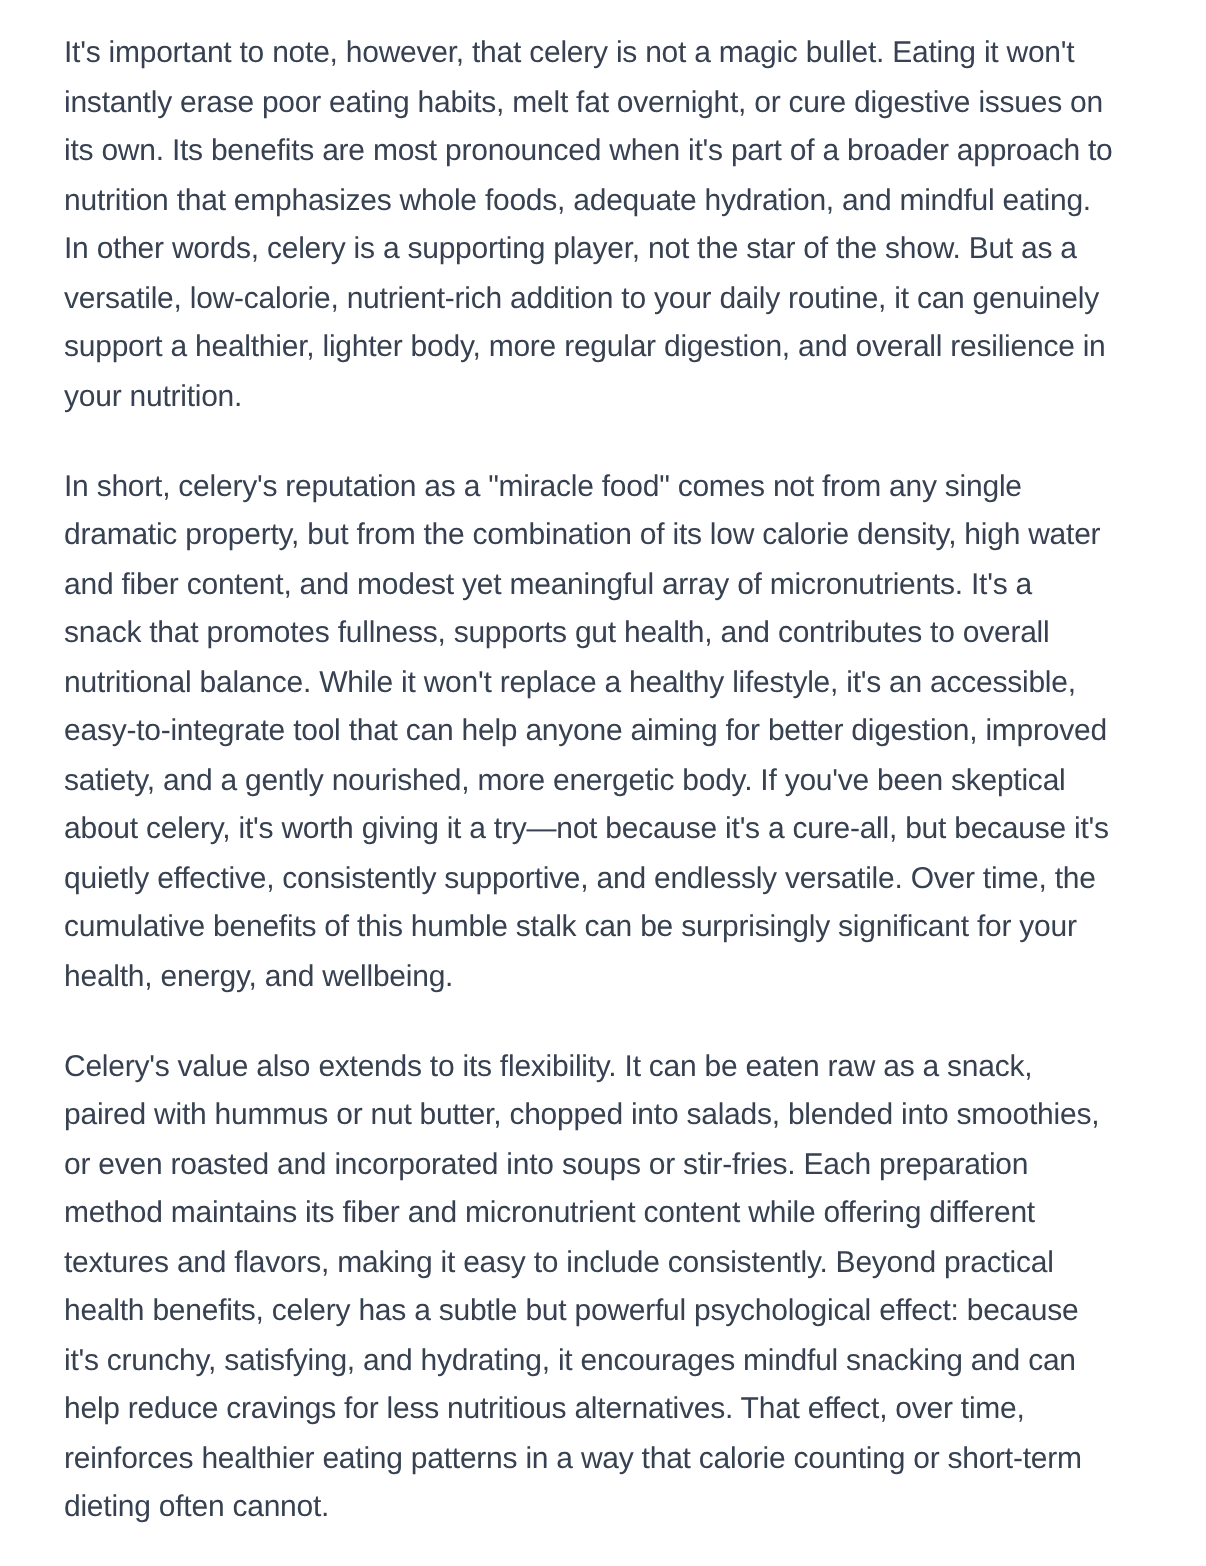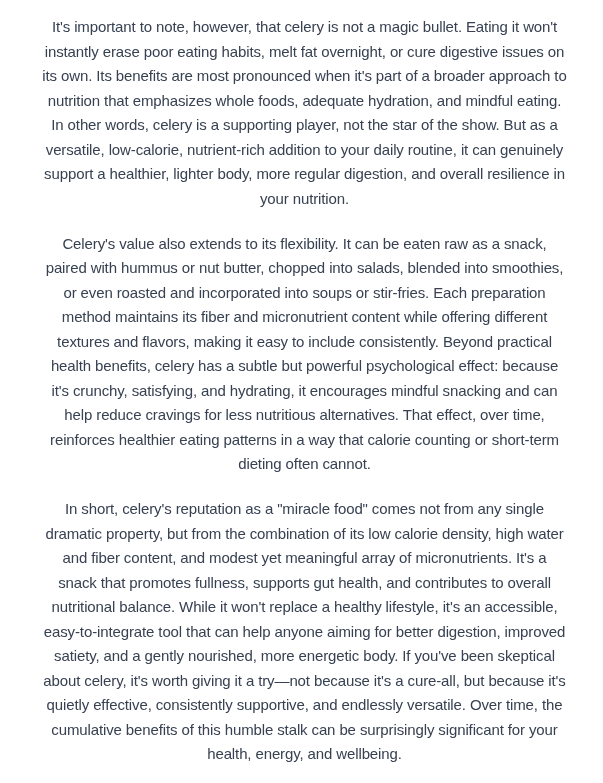--- a/index.html
+++ b/index.html
@@ -16,49 +16,48 @@
   .article {
     padding: 15px 26px 0 32px;
   }
   .article p {
     margin: 0 0 20.5px 0;
     font-size: 15px;
     line-height: 24.5px;
     letter-spacing: -0.12px;
     color: #374151;
     white-space: pre;      
-    text-align: center;
   }
 </style>
 </head>
 <body>
 
 <main class="article">
   <p>It's important to note, however, that celery is not a magic bullet. Eating it won't
 instantly erase poor eating habits, melt fat overnight, or cure digestive issues on
 its own. Its benefits are most pronounced when it's part of a broader approach to
 nutrition that emphasizes whole foods, adequate hydration, and mindful eating.
 In other words, celery is a supporting player, not the star of the show. But as a
 versatile, low-calorie, nutrient-rich addition to your daily routine, it can genuinely
 support a healthier, lighter body, more regular digestion, and overall resilience in
 your nutrition.</p>
-  <p>Celery's value also extends to its flexibility. It can be eaten raw as a snack,
-paired with hummus or nut butter, chopped into salads, blended into smoothies,
-or even roasted and incorporated into soups or stir-fries. Each preparation
-method maintains its fiber and micronutrient content while offering different
-textures and flavors, making it easy to include consistently. Beyond practical
-health benefits, celery has a subtle but powerful psychological effect: because
-it's crunchy, satisfying, and hydrating, it encourages mindful snacking and can
-help reduce cravings for less nutritious alternatives. That effect, over time,
-reinforces healthier eating patterns in a way that calorie counting or short-term
-dieting often cannot.</p>
   <p>In short, celery's reputation as a "miracle food" comes not from any single
 dramatic property, but from the combination of its low calorie density, high water
 and fiber content, and modest yet meaningful array of micronutrients. It's a
 snack that promotes fullness, supports gut health, and contributes to overall
 nutritional balance. While it won't replace a healthy lifestyle, it's an accessible,
 easy-to-integrate tool that can help anyone aiming for better digestion, improved
 satiety, and a gently nourished, more energetic body. If you've been skeptical
 about celery, it's worth giving it a try—not because it's a cure-all, but because it's
 quietly effective, consistently supportive, and endlessly versatile. Over time, the
 cumulative benefits of this humble stalk can be surprisingly significant for your
 health, energy, and wellbeing.</p>
+  <p>Celery's value also extends to its flexibility. It can be eaten raw as a snack,
+paired with hummus or nut butter, chopped into salads, blended into smoothies,
+or even roasted and incorporated into soups or stir-fries. Each preparation
+method maintains its fiber and micronutrient content while offering different
+textures and flavors, making it easy to include consistently. Beyond practical
+health benefits, celery has a subtle but powerful psychological effect: because
+it's crunchy, satisfying, and hydrating, it encourages mindful snacking and can
+help reduce cravings for less nutritious alternatives. That effect, over time,
+reinforces healthier eating patterns in a way that calorie counting or short-term
+dieting often cannot.</p>
 </main>
 
 </body></html>

